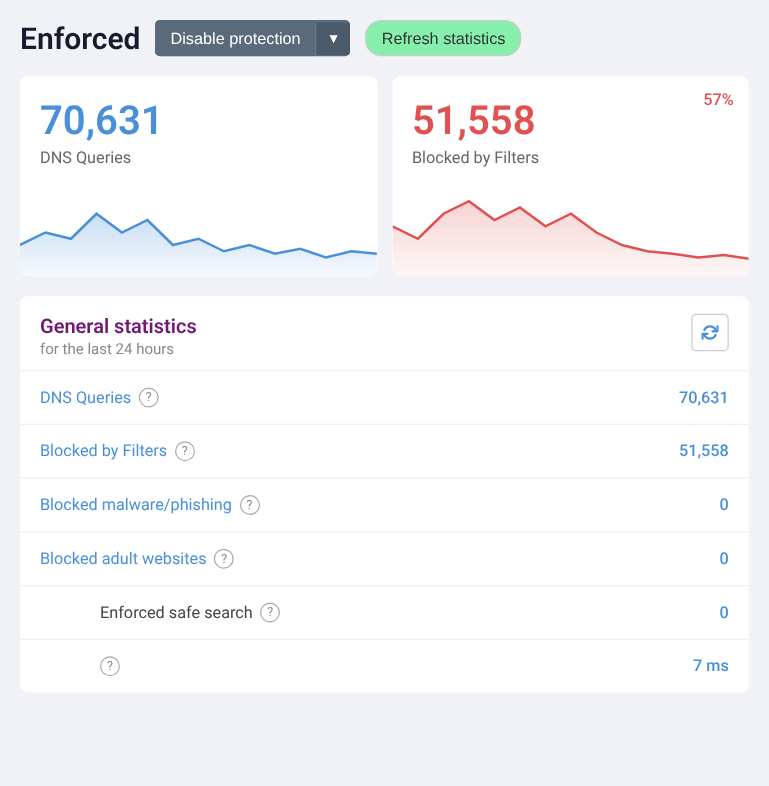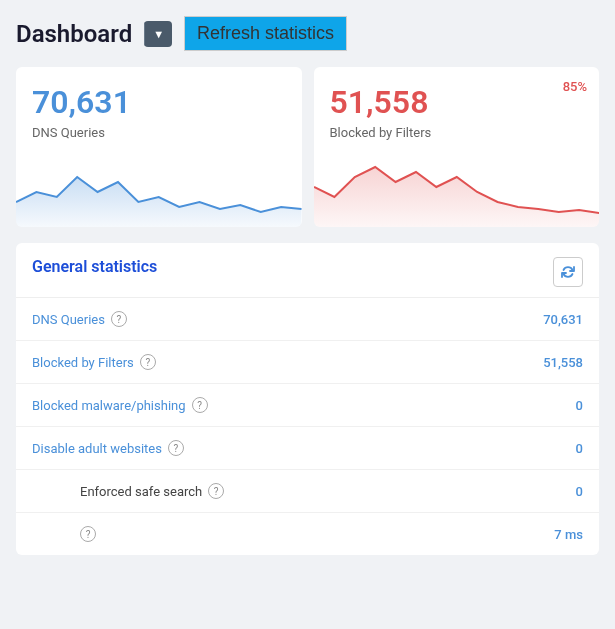--- a/index.html
+++ b/index.html
@@ -51,26 +51,26 @@
       background: #4a5a6a;
       color: white;
       border: none;
       border-left: 1px solid #6a7a8a;
       cursor: pointer;
       font-size: 11px;
     }
 
     .btn-refresh {
       padding: 6px 12px;
-      background: #0ea5e9;
+      background: #86efac;
       color: #333;
       border: 1px solid #ccc;
-      border-radius: 0;
-      cursor: pointer;
-      font-size: 18px;
+      border-radius: 13px;
+      cursor: pointer;
+      font-size: 13px;
     }
 
     .stats-cards {
       display: flex;
       gap: 12px;
       margin-bottom: 16px;
     }
 
     .stat-card {
       background: white;
@@ -124,21 +124,21 @@
       padding: 14px 16px 10px;
       border-bottom: 1px solid #eee;
       display: flex;
       justify-content: space-between;
       align-items: flex-start;
     }
 
     .general-stats-title {
       font-size: 16px;
       font-weight: 600;
-      color: #1d4ed8;
+      color: #701a75;
       margin-bottom: 2px;
     }
 
     .general-stats-subtitle {
       font-size: 12px;
       color: #888;
     }
 
     .refresh-icon-btn {
       width: 30px;
@@ -200,22 +200,23 @@
     .stat-row-value {
       font-size: 13px;
       color: #4a90d9;
       font-weight: 500;
     }
   </style>
 </head>
 <body>
 
 <div class="header">
-  <h1 class="page-title">Dashboard</h1>
+  <h1 class="page-title">Enforced</h1>
   <div class="btn-disable">
+    <button class="btn-disable-main">Disable protection</button>
     <button class="btn-disable-arrow">▼</button>
   </div>
   <button class="btn-refresh">Refresh statistics</button>
 </div>
 
 <div class="stats-cards">
 
   <div class="stat-card">
     <div class="stat-value blue">70,631</div>
     <div class="stat-label">DNS Queries</div>
@@ -227,21 +228,21 @@
             <stop offset="100%" stop-color="#4a90d9" stop-opacity="0.05"></stop>
           </linearGradient>
         </defs>
         <path d="M0,55 L20,45 L40,50 L60,30 L80,45 L100,35 L120,55 L140,50 L160,60 L180,55 L200,62 L220,58 L240,65 L260,60 L280,62 L280,80 L0,80 Z" fill="url(#blueGrad)"></path>
         <path d="M0,55 L20,45 L40,50 L60,30 L80,45 L100,35 L120,55 L140,50 L160,60 L180,55 L200,62 L220,58 L240,65 L260,60 L280,62" fill="none" stroke="#4a90d9" stroke-width="2"></path>
       </svg>
     </div>
   </div>
 
   <div class="stat-card">
-    <div class="stat-percent">85%</div>
+    <div class="stat-percent">57%</div>
     <div class="stat-value red">51,558</div>
     <div class="stat-label">Blocked by Filters</div>
     <div class="chart-area">
       <svg width="100%" height="80" viewBox="0 0 280 80" preserveAspectRatio="none">
         <defs>
           <linearGradient id="redGrad" x1="0" y1="0" x2="0" y2="1">
             <stop offset="0%" stop-color="#e05252" stop-opacity="0.25"></stop>
             <stop offset="100%" stop-color="#e05252" stop-opacity="0.05"></stop>
           </linearGradient>
         </defs>
@@ -250,20 +251,21 @@
       </svg>
     </div>
   </div>
 
 </div>
 
 <div class="general-stats">
   <div class="general-stats-header">
     <div>
       <div class="general-stats-title">General statistics</div>
+      <div class="general-stats-subtitle">for the last 24 hours</div>
     </div>
     <button class="refresh-icon-btn">
       <svg width="14" height="14" viewBox="0 0 14 14" fill="none" stroke="#4a90d9" stroke-width="1.8" stroke-linecap="round" stroke-linejoin="round">
         <path d="M13 2v4h-4"></path>
         <path d="M1 12v-4h4"></path>
         <path d="M11.5 5A5 5 0 0 0 2.5 5"></path>
         <path d="M2.5 9A5 5 0 0 0 11.5 9"></path>
       </svg>
     </button>
   </div>
@@ -287,21 +289,21 @@
   <div class="stat-row">
     <div class="stat-row-label link">
       <span>Blocked malware/phishing</span>
       <span class="help-icon">?</span>
     </div>
     <div class="stat-row-value">0</div>
   </div>
 
   <div class="stat-row">
     <div class="stat-row-label link">
-      <span>Disable adult websites</span>
+      <span>Blocked adult websites</span>
       <span class="help-icon">?</span>
     </div>
     <div class="stat-row-value">0</div>
   </div>
 
   <div class="stat-row">
     <div class="stat-row-label plain">
       <span>Enforced safe search</span>
       <span class="help-icon">?</span>
     </div>

